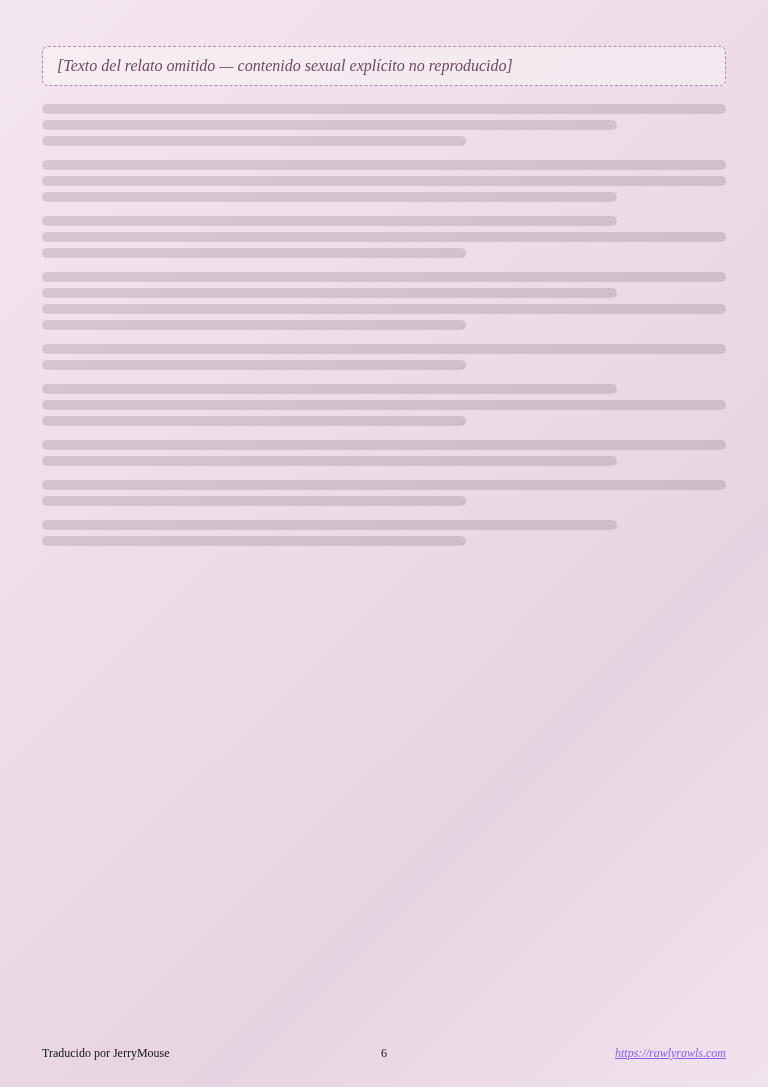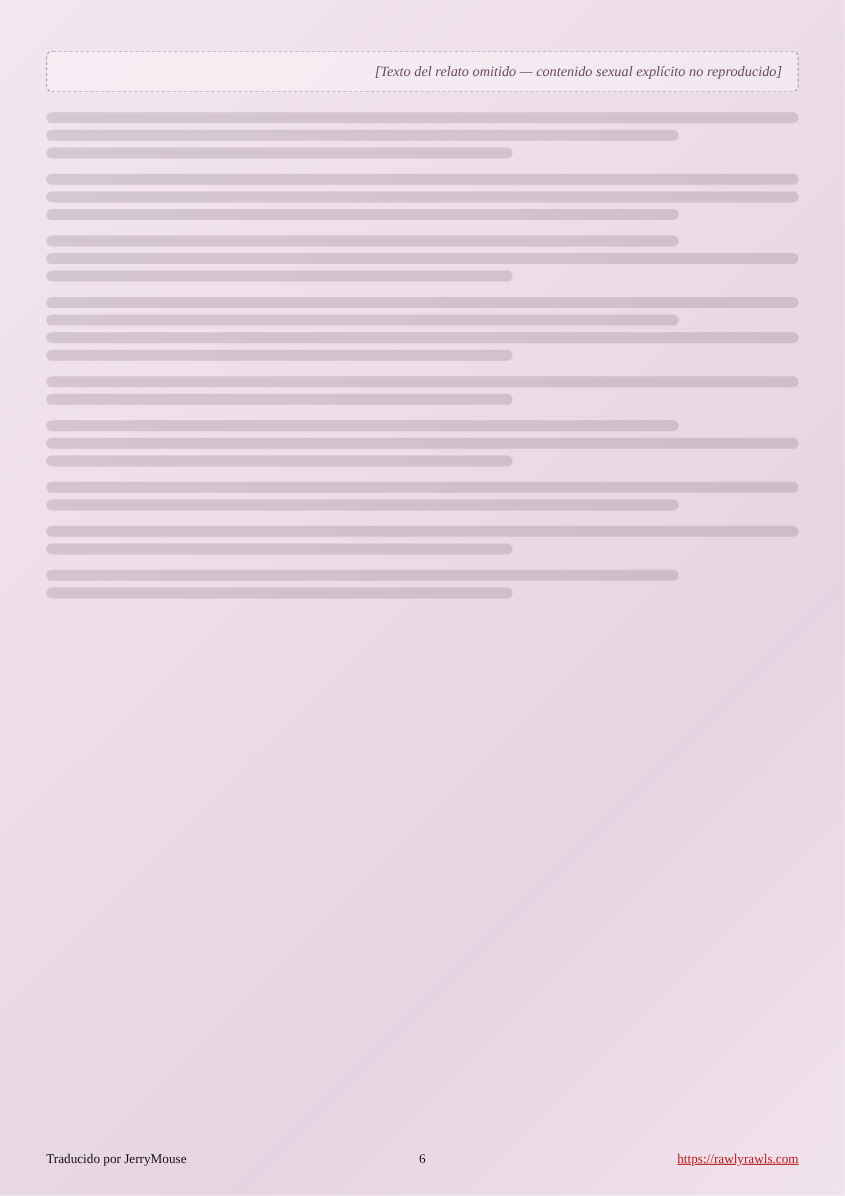--- a/index.html
+++ b/index.html
@@ -9,34 +9,33 @@
     font-family: "Liberation Serif", serif;
     color: #111;
     position: relative;
     overflow: hidden;
   }
   .page { padding: 38px 42px 0 42px; box-sizing: border-box; height: 100%; display: flex; flex-direction: column; }
   .content { flex: 1; display: flex; flex-direction: column; gap: 14px; }
   .notice {
     margin: 8px 0 4px 0; padding: 10px 14px;
     border: 1px dashed #b08aa5; border-radius: 6px;
-    color: #6b4a60; font-size: 13px; font-style: italic;
+    color: #6b4a60; font-size: 16px; font-style: italic;
     background: rgba(255,255,255,0.35);
-    text-align: right;
   }
   .para { display: flex; flex-direction: column; gap: 6px; }
   .rline { height: 10px; border-radius: 5px; background: rgba(90,70,85,0.18); }
   .rline.short { width: 62%; }
   .rline.mid { width: 84%; }
   .footer {
     display: flex; align-items: baseline; justify-content: space-between;
     padding: 10px 0 26px 0; font-size: 12px;
   }
   .footer .page-num { position: absolute; left: 50%; transform: translateX(-50%); }
-  .footer a { color: #b91c1c; text-decoration: underline; font-family: "Liberation Serif", serif; }
+  .footer a { color: #8b5cf6; text-decoration: underline; font-family: "Liberation Serif", serif; font-style: italic; }
 </style>
 </head>
 <body>
 
 <div class="page">
   <div class="content">
     <div class="notice">[Texto del relato omitido — contenido sexual explícito no reproducido]</div>
 
     <div class="para">
       <div class="rline"></div>

